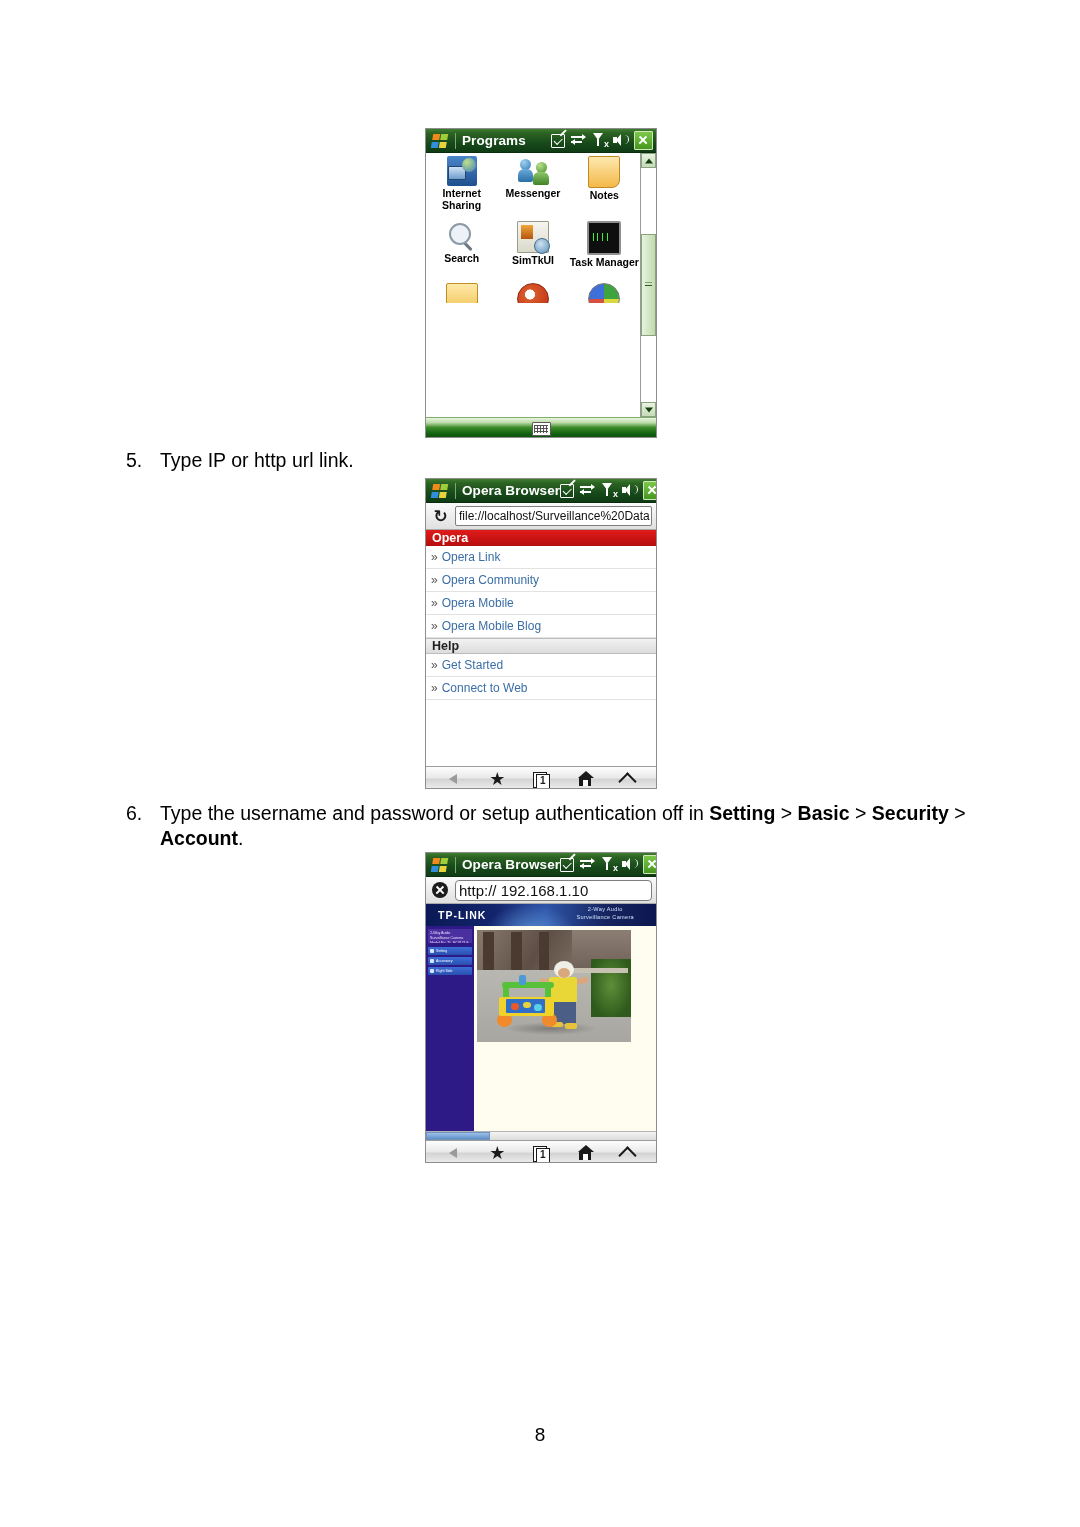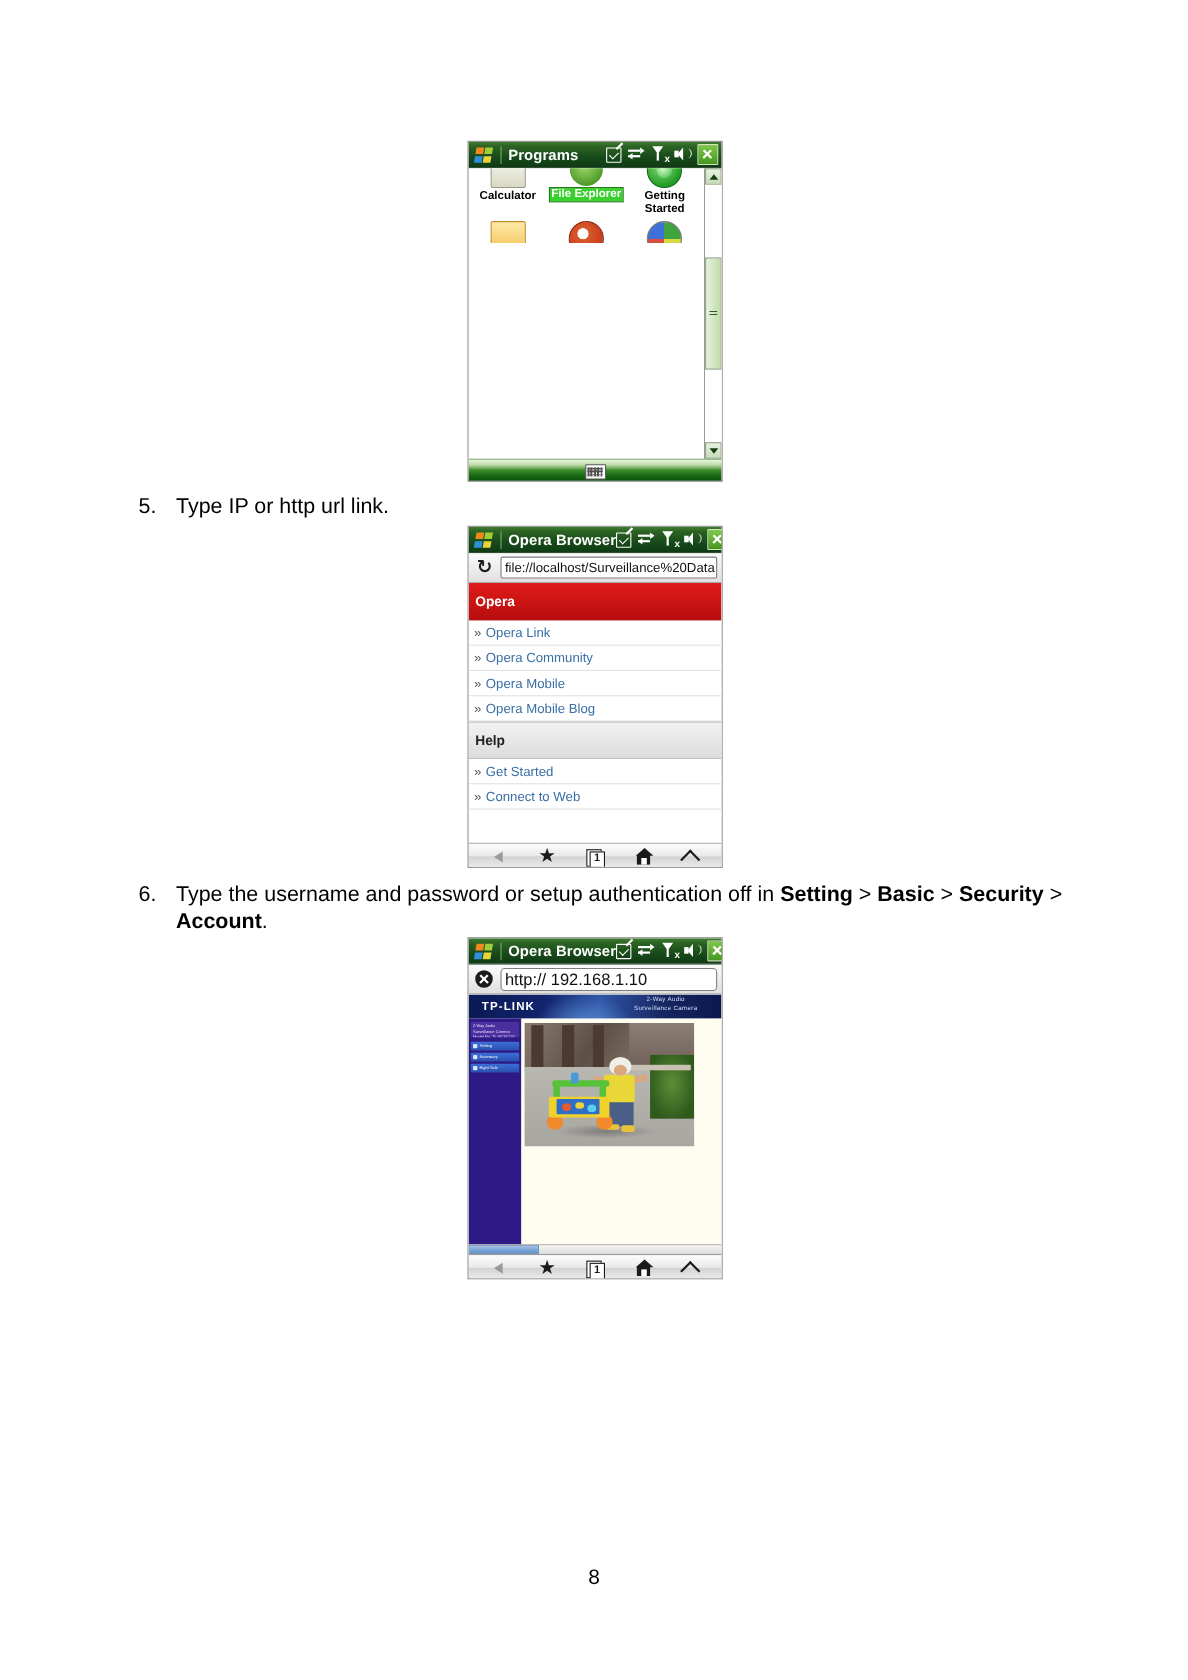--- a/index.html
+++ b/index.html
@@ -432,21 +432,21 @@
   .google-logo .b1{color:#3b6fd4;} .google-logo .o1{color:#d93025;}
   .google-logo .o2{color:#f5b400;} .google-logo .g1{color:#3b6fd4;}
   .google-logo .l1{color:#1e9648;} .google-logo .e1{color:#d93025;}
   .g-input {
     flex: 1 1 auto;
     height: 18px;
     background: #fff;
     border: 1px solid #8c8c8c;
   }
   .sec-head {
-    height: 34px;
+    height: 16px;
     background: linear-gradient(to bottom,#e01b1b,#b60d0d);
     color: #ffffff;
     font-size: 12.5px;
     font-weight: bold;
     display: flex; align-items: center;
     padding-left: 6px;
     box-sizing: border-box;
   }
   .sec-head.grey {
     background: linear-gradient(to bottom,#f2f2f2,#dcdcdc);
@@ -691,38 +691,56 @@
             <u></u>
             <b></b>
           </span>
         <span class="ti ic-close"></span>
       </div>
     </div>
 
     <div class="prog-body">
       <div class="prog-grid">
 
-        <div class="prog-row row-clip">
+
+        <div class="prog-row">
           <div class="prog-cell">
-            <span class="prog-icon i-calc"></span>
-            <span class="prog-label">Calculator</span>
+            <span class="prog-icon i-inet"></span>
+            <span class="prog-label">Internet
+Sharing</span>
           </div>
           <div class="prog-cell">
-            <span class="prog-icon i-fileexp"></span>
-            <span class="prog-label sel">File Explorer</span>
+            <span class="prog-icon i-msg">
+                <i></i>
+                <u></u>
+              </span>
+            <span class="prog-label">Messenger</span>
           </div>
           <div class="prog-cell">
-            <span class="prog-icon i-getstart"></span>
-            <span class="prog-label">Getting
-Started</span>
-          </div>
-        </div>
-
-
-
+            <span class="prog-icon i-notes"></span>
+            <span class="prog-label">Notes</span>
+          </div>
+        </div>
+
+
+        <div class="prog-row">
+          <div class="prog-cell">
+            <span class="prog-icon i-search"></span>
+            <span class="prog-label">Search</span>
+          </div>
+          <div class="prog-cell">
+            <span class="prog-icon i-simtk"></span>
+            <span class="prog-label">SimTkUI</span>
+          </div>
+          <div class="prog-cell">
+            <span class="prog-icon i-task"></span>
+            <span class="prog-label">Task
+Manager</span>
+          </div>
+        </div>
 
         <div class="prog-row row-bottom">
           <div class="prog-cell">
             <span class="prog-icon i-folder"></span>
           </div>
           <div class="prog-cell">
             <span class="prog-icon i-disc"></span>
           </div>
           <div class="prog-cell">
             <span class="prog-icon i-pie"></span>

